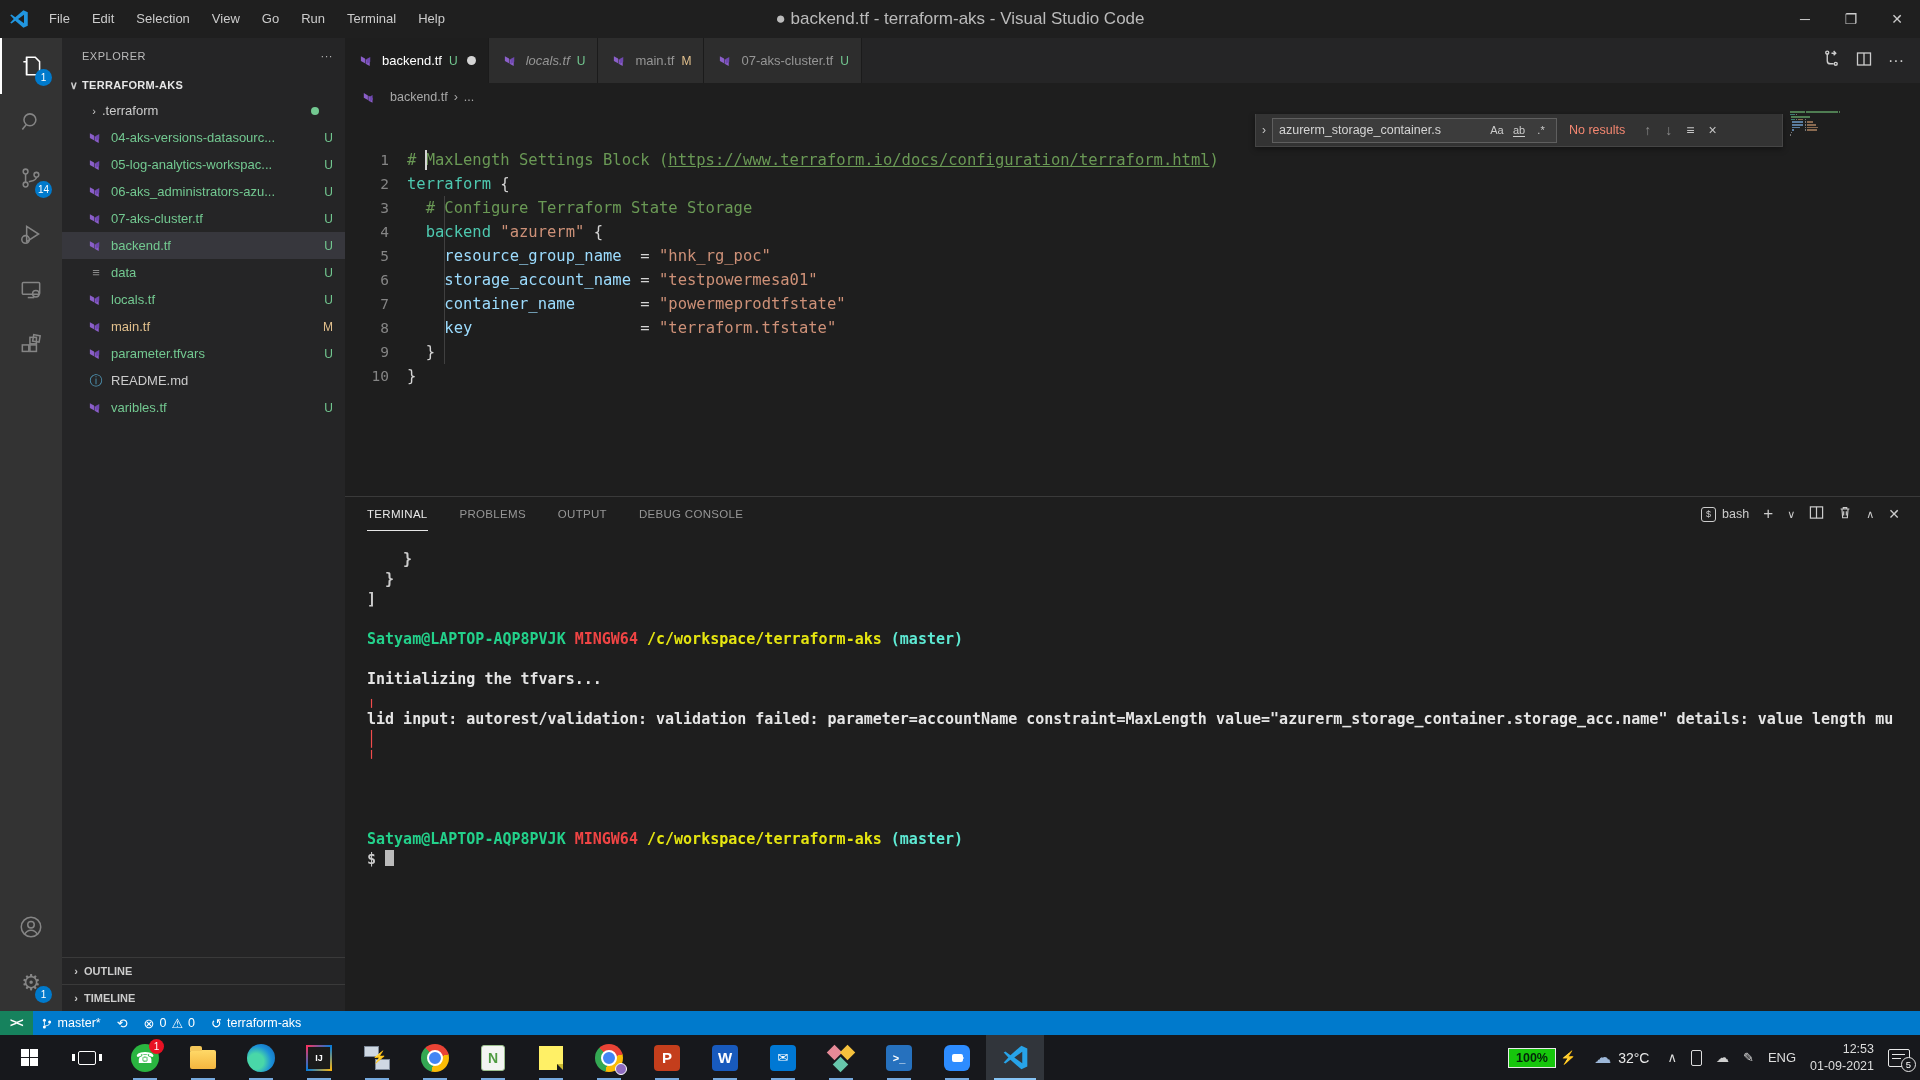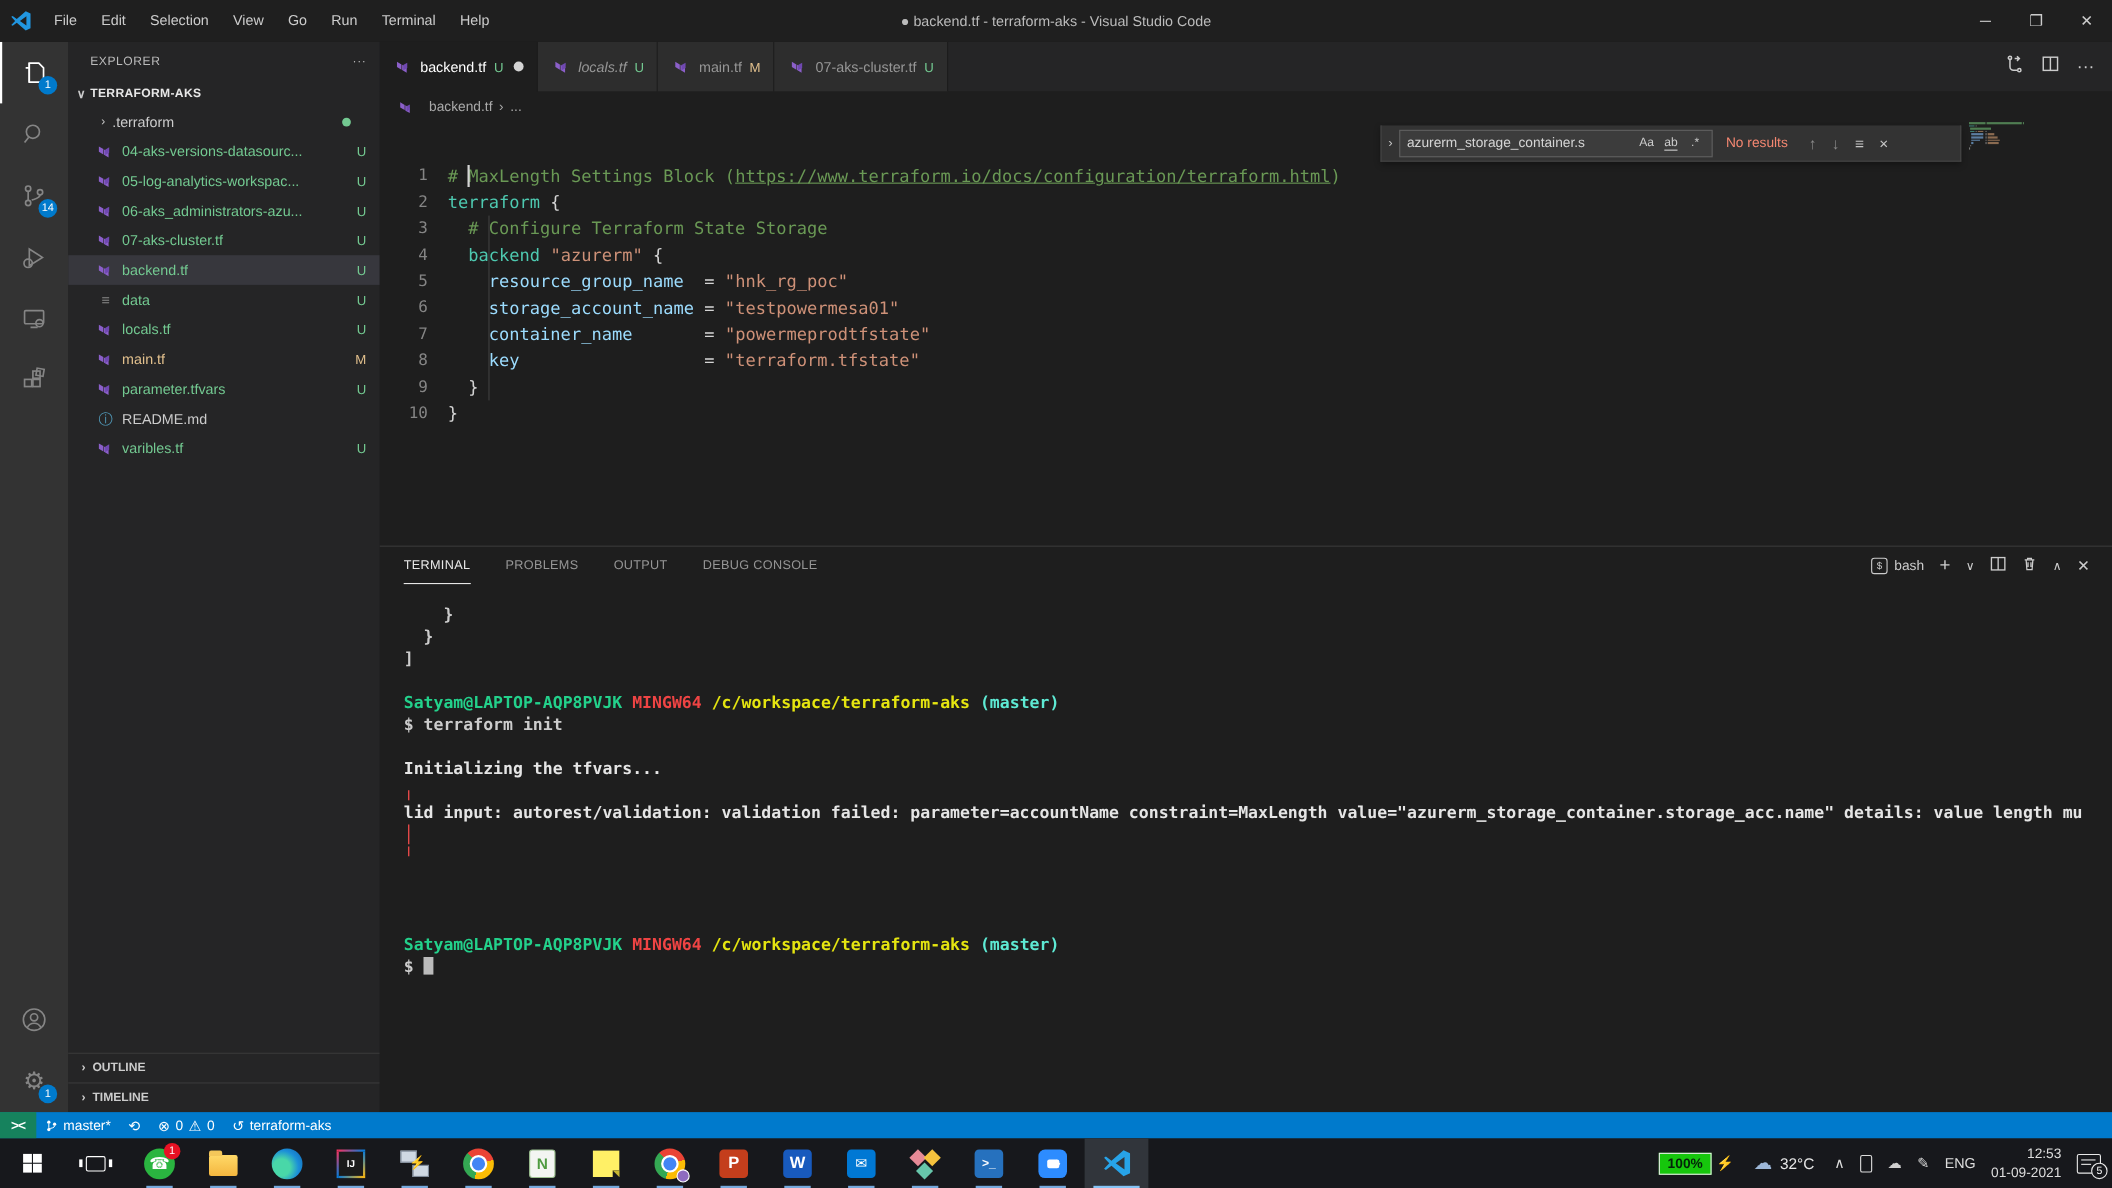--- a/index.html
+++ b/index.html
@@ -4,21 +4,21 @@
 <style>
   * { margin:0; padding:0; box-sizing:border-box; }
   html,body { width:1920px; height:1080px; overflow:hidden; background:#1e1e1e;
     font-family:"Liberation Sans", sans-serif; color:#cccccc; }
 
   
   #titlebar { position:absolute; left:0; top:0; width:1920px; height:38px; background:#1f1f1f;
     display:flex; align-items:center; z-index:50; }
   #vscode-logo { width:38px; display:flex; justify-content:center; }
   .menu-item { padding:0 11px; font-size:13px; color:#cccccc; height:38px; line-height:38px; cursor:default; }
-  #window-title { position:absolute; left:50%; transform:translateX(-50%); font-size:13px; color:#bbbbbb; white-space:nowrap; }
+  #window-title { position:absolute; left:50%; transform:translateX(-50%); font-size:17px; color:#bbbbbb; white-space:nowrap; }
   #win-controls { position:absolute; right:0; top:0; height:38px; display:flex; }
   .win-btn { width:46px; height:38px; display:flex; align-items:center; justify-content:center; color:#cccccc; font-size:14px; }
 
   
   #activitybar { position:absolute; left:0; top:38px; width:62px; height:973px; background:#333333; z-index:40; }
   .act-icon { position:relative; width:62px; height:56px; display:flex; align-items:center; justify-content:center; color:#858585; }
   .act-icon.active { color:#ffffff; border-left:2px solid #ffffff; }
   .act-icon svg { stroke:currentColor; fill:none; stroke-width:1.4; }
   .badge { position:absolute; right:10px; bottom:8px; min-width:17px; height:17px; border-radius:9px; background:#007acc;
     color:#fff; font-size:10px; display:flex; align-items:center; justify-content:center; padding:0 3px; }
@@ -561,21 +561,20 @@
       <span style="font-size:11px;">∧</span>
       <span>✕</span>
     </div>
   </div>
   <div id="terminal">
       <div class="trow"><span class="t-d">    }</span></div>
       <div class="trow"><span class="t-d">  }</span></div>
       <div class="trow"><span class="t-d">]</span></div>
       <div class="trow">&nbsp;</div>
       <div class="trow"><span class="t-g">Satyam@LAPTOP-AQP8PVJK </span><span class="t-m">MINGW64 </span><span class="t-y">/c/workspace/terraform-aks </span><span class="t-c">(master)</span></div>
-      <div class="trow"><span class="t-d">$ terraform init</span></div>
       <div class="trow">&nbsp;</div>
       <div class="trow"><span class="t-w">Initializing the tfvars...</span></div>
       <div class="trow"><span class="t-r">╷</span></div>
       <div class="trow"><span class="t-w">lid input: autorest/validation: validation failed: parameter=accountName constraint=MaxLength value="azurerm_storage_container.storage_acc.name" details: value length mu</span></div>
       <div class="trow"><span class="t-r">│</span></div>
       <div class="trow"><span class="t-r">╵</span></div>
       <div class="trow">&nbsp;</div>
       <div class="trow">&nbsp;</div>
       <div class="trow">&nbsp;</div>
       <div class="trow"><span class="t-g">Satyam@LAPTOP-AQP8PVJK </span><span class="t-m">MINGW64 </span><span class="t-y">/c/workspace/terraform-aks </span><span class="t-c">(master)</span></div>

